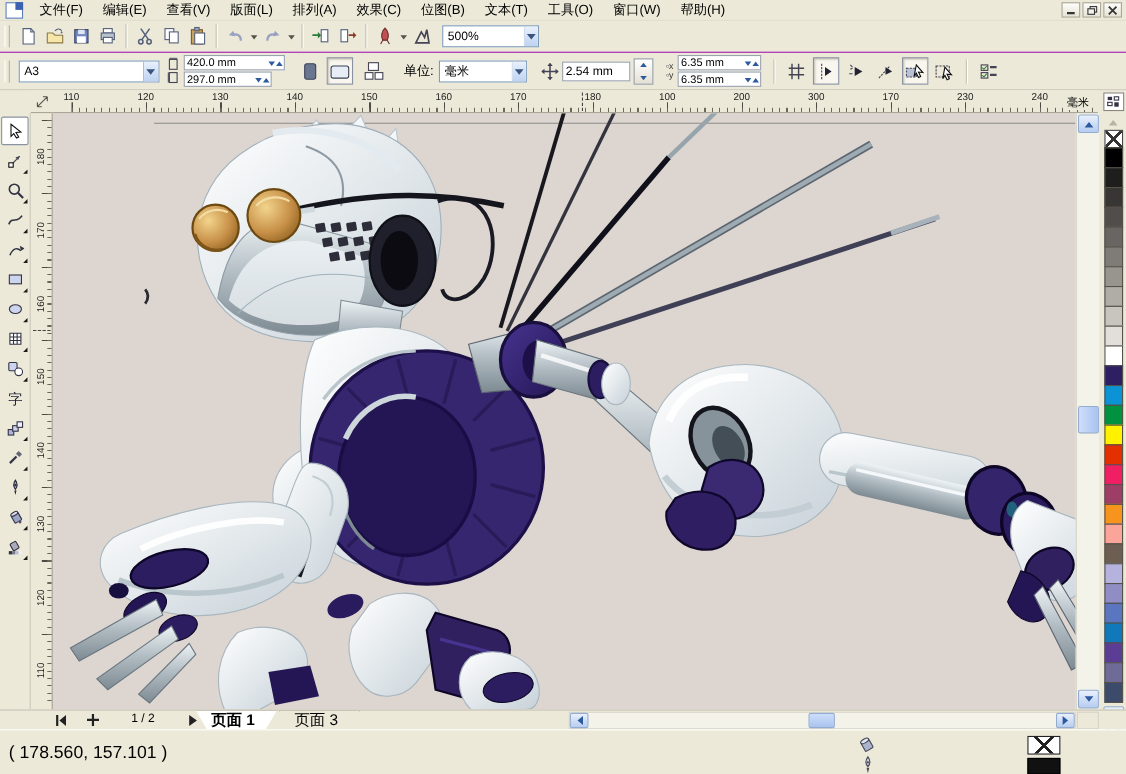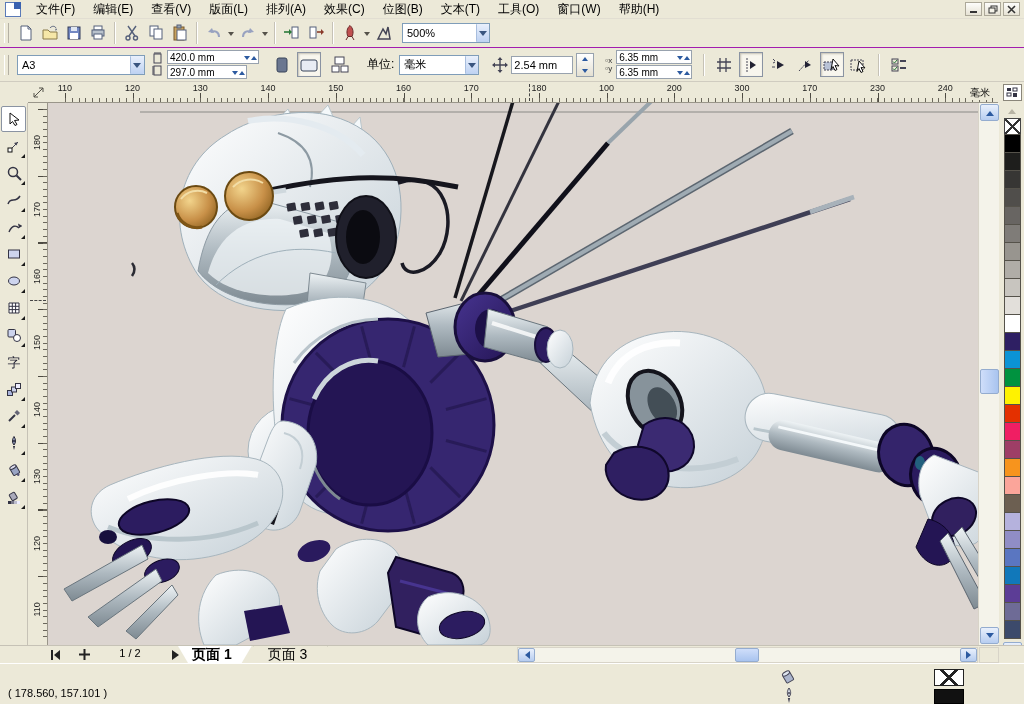--- a/index.html
+++ b/index.html
@@ -77,21 +77,21 @@
 .pgbtn{width:15px;height:15px;display:flex;align-items:center;justify-content:center}
 .counter{width:48px;text-align:center;font-size:11px}
 .tabs{position:absolute;left:178px;top:0;height:17px;display:flex;gap:2px}
 .tab{position:relative;height:17px;padding:1px 20px 0 14px;font-size:14px;display:flex;align-items:center;clip-path:polygon(0 0,100% 0,calc(100% - 10px) 100%,10px 100%);background:#ece9d8;filter:drop-shadow(0 1px 0 #55524a) drop-shadow(1px 0 0 #55524a) drop-shadow(-1px 0 0 #55524a)}
 .tab.active{background:#fff;font-weight:bold}
 .hscroll{position:absolute;left:517px;top:1px;width:461px;height:16px;background:#f4f3ea;border:1px solid #d8d4c8}
 .hbtn{position:absolute;top:0;width:17px;height:14px;background:linear-gradient(#e9f0fc,#b7cdf0);border:1px solid #94accf;border-radius:2px;display:flex;align-items:center;justify-content:center}
 .hthumb{position:absolute;left:217px;top:0;width:24px;height:14px;background:linear-gradient(#cfdefa,#a9c4ef);border:1px solid #94accf;border-radius:2px}
 .scorner{position:absolute;left:979px;top:1px;width:20px;height:16px;background:#ece9d8;border:1px solid #d8d4c8}
 .statusbar{position:absolute;left:0;top:663px;width:1024px;height:41px;background:#ece9d8;border-top:1px solid #fff}
-.coords{position:absolute;left:8px;top:23px;font-size:11px}
+.coords{position:absolute;left:8px;top:12px;font-size:16px}
 .sico{position:absolute}
 .fswatch{position:absolute;left:934px;top:5px;width:30px;height:17px;border:1px solid #222;background:linear-gradient(45deg,transparent 46%,#222 46% 54%,transparent 54%),linear-gradient(-45deg,transparent 46%,#222 46% 54%,transparent 54%),#fff}
 .oswatch{position:absolute;left:934px;top:25px;width:30px;height:15px;background:#111;border:1px solid #000}
 svg{display:block}
 </style>
 </head>
 <body>
 
 <div id="app">
 

